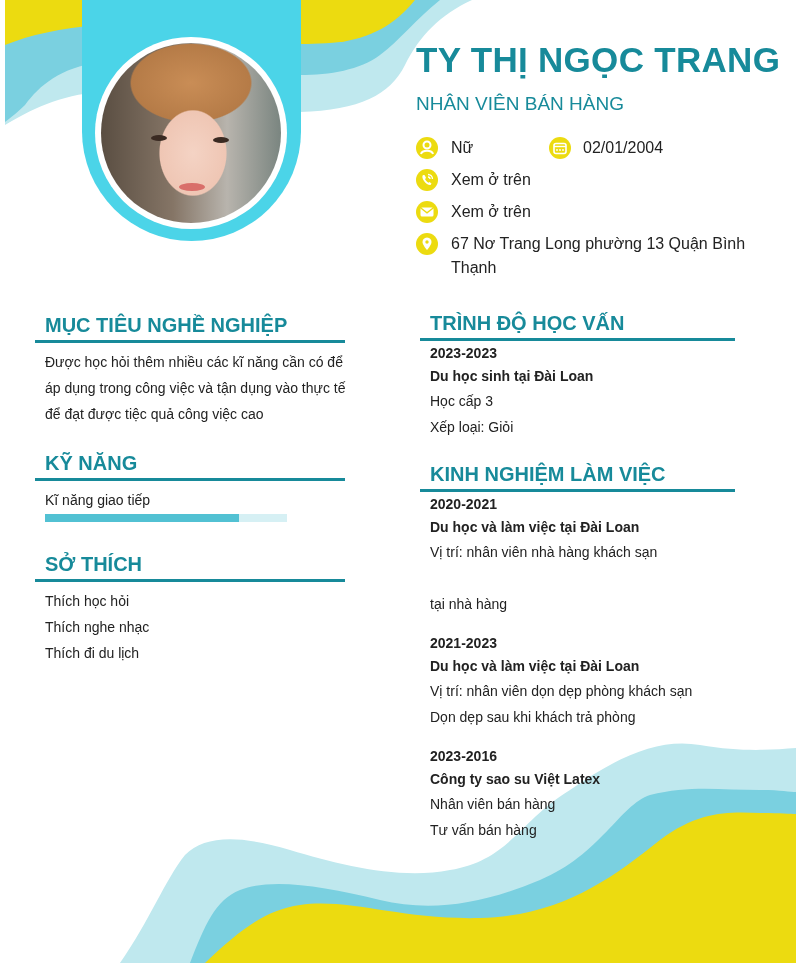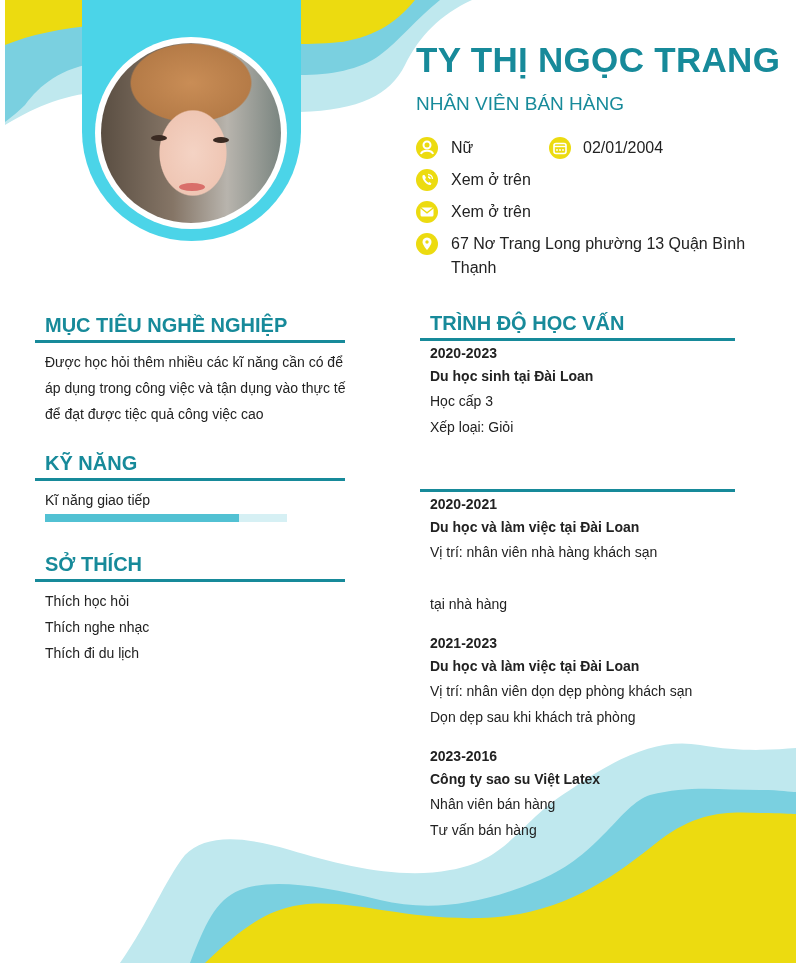--- a/index.html
+++ b/index.html
@@ -114,25 +114,26 @@
   </div>
 
   <div class="sec-title" style="left:45px;top:553px;">SỞ THÍCH</div>
   <div class="sec-line" style="left:35px;top:579px;width:310px;"></div>
   <div class="txt" style="left:45px;top:593px;">Thích học hỏi</div>
   <div class="txt" style="left:45px;top:619px;">Thích nghe nhạc</div>
   <div class="txt" style="left:45px;top:645px;">Thích đi du lịch</div>
 
   <div class="sec-title" style="left:430px;top:312px;">TRÌNH ĐỘ HỌC VẤN</div>
   <div class="sec-line" style="left:420px;top:338px;width:315px;"></div>
-  <div class="txt bold" style="left:430px;top:345px;">2020-2023</div>
+  <div class="txt bold" style="left:430px;top:345px;">2023-2023</div>
   <div class="txt bold" style="left:430px;top:368px;">Du học sinh tại Đài Loan</div>
   <div class="txt" style="left:430px;top:393px;">Học cấp 3</div>
   <div class="txt" style="left:430px;top:419px;">Xếp loại: Giỏi</div>
 
+  <div class="sec-title" style="left:430px;top:463px;">KINH NGHIỆM LÀM VIỆC</div>
   <div class="sec-line" style="left:420px;top:489px;width:315px;"></div>
 
   <div class="txt bold" style="left:430px;top:496px;">2020-2021</div>
   <div class="txt bold" style="left:430px;top:519px;">Du học và làm việc tại Đài Loan</div>
   <div class="txt" style="left:430px;top:544px;">Vị trí: nhân viên nhà hàng khách sạn</div>
   <div class="txt" style="left:430px;top:596px;">tại nhà hàng</div>
 
   <div class="txt bold" style="left:430px;top:635px;">2021-2023</div>
   <div class="txt bold" style="left:430px;top:658px;">Du học và làm việc tại Đài Loan</div>
   <div class="txt" style="left:430px;top:683px;">Vị trí: nhân viên dọn dẹp phòng khách sạn</div>

